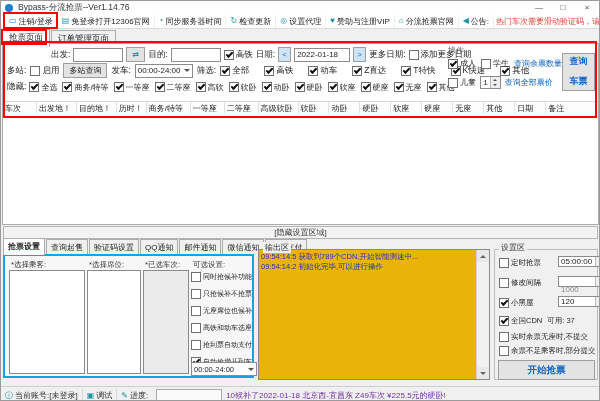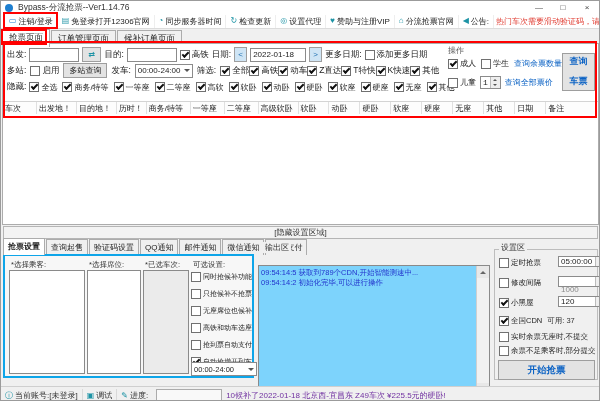--- a/index.html
+++ b/index.html
@@ -18,21 +18,21 @@
   .tb-item .tico{color:#1d93a5;font-size:8px;line-height:8px;}
   .tb-item:first-child .tico{color:#1e7fd0;}
   .announce{color:#e03a2f;font-size:8px;margin-left:2px;overflow:hidden;}
   
   .tabstrip{position:absolute;left:1px;top:28px;width:100%;height:18px;display:flex;align-items:flex-end;}
   .tab{padding:2px 6px;font-size:8.5px;background:#f0f0f0;border:1px solid #acacac;border-bottom:none;margin-right:1px;color:#222;cursor:pointer;}
   .tab:first-child{background:#fff;position:relative;z-index:2;padding-bottom:3px;}
   
   .page{position:absolute;left:1px;top:42px;width:597px;height:182px;background:#fff;border:1px solid #acacac;box-sizing:border-box;}
   .row{position:absolute;left:4px;display:flex;align-items:center;white-space:nowrap;}
-  .row1{top:3px;gap:3px;}
+  .row1{top:3px;gap:3px;margin-left:44px;}
   .row2{top:19px;gap:4px;}
   .row3{top:37px;gap:3px;font-size:8px;}
   .lbl{font-size:8.5px;color:#222;}
   .tbox{border:1px solid #8b8b8b;background:#fff;height:12px;display:inline-flex;align-items:center;padding:0 2px;font-size:8px;}
   .btn{border:1px solid #9e9e9e;background:#e3e3e3;display:inline-flex;align-items:center;justify-content:center;font-size:8px;cursor:pointer;}
   .swap{width:17px;height:13px;color:#1d93a5;font-weight:bold;}
   .navbtn{width:11px;height:13px;background:#cfe5f5;color:#1e6fb0;}
   .chk{display:inline-flex;align-items:center;gap:2px;cursor:pointer;}
   .cb{width:8px;height:8px;border:1px solid #707070;background:#fff;display:inline-block;position:relative;flex:none;}
   .cb[data-checked="true"]::after{content:'';position:absolute;left:1px;top:1px;width:5px;height:2px;border:solid #111;border-width:0 0 2px 2px;transform:rotate(-45deg);}
@@ -72,21 +72,21 @@
   .lp-lbl{position:absolute;top:4px;font-size:7.5px;color:#333;}
   .listbox{position:absolute;top:14px;height:102px;border:1px solid #8a8a8a;background:#fff;}
   .lb-pass{left:4px;width:74px;}
   .lb-seat{left:82px;width:52px;}
   .lb-train{left:138px;width:44px;background:#ebebeb;}
   .opts{position:absolute;left:186px;top:16px;width:62px;display:flex;flex-direction:column;gap:7px;font-size:7px;}
   .opt-combo{position:absolute;left:186px;top:106px;width:60px;}
   
   .out-group{position:absolute;left:257px;top:2px;width:232px;height:138px;}
   .legend{position:absolute;left:5px;top:-1px;font-size:8px;color:#333;background:#f0f0f0;padding:0 2px;z-index:2;}
-  .out-box{position:absolute;left:0;top:22px;width:232px;height:131px;border:1px solid #8a8a8a;background:#7dd3fc;box-sizing:border-box;}
+  .out-box{position:absolute;left:0;top:6px;width:232px;height:131px;border:1px solid #8a8a8a;background:#eab308;box-sizing:border-box;}
   .logs{position:absolute;left:2px;top:2px;right:13px;font-size:7.5px;color:#2233cc;line-height:10px;white-space:nowrap;overflow:hidden;}
   .sbar{position:absolute;right:0;top:0;bottom:0;width:12px;background:#f1f1f1;border-left:1px solid #cfcfcf;}
   .sbar .sarr{position:absolute;left:0;width:12px;height:12px;background:#e8e8e8;display:flex;align-items:center;justify-content:center;}
   .sbar .sarr.top{top:0;}.sbar .sarr.bot{bottom:0;}
   .sbar .sarr::after{content:'';width:0;height:0;border:3px solid transparent;}
   .sbar .sarr.top::after{border-bottom-color:#666;margin-top:-3px;}
   .sbar .sarr.bot::after{border-top-color:#666;margin-bottom:-3px;}
   
   .set-group{position:absolute;left:493px;top:2px;width:104px;height:138px;}
   .set-box{position:absolute;left:0;top:6px;width:104px;height:131px;border:1px solid #bdbdbd;box-sizing:border-box;}
@@ -159,21 +159,20 @@
       </span>
       </span>
     <span class="announce">热门车次需要滑动验证码，请注意操作！</span>
   </div>
 
   <div class="tabstrip">
     <span style="display:flex;align-items:flex-end;">
 
     <span class="tab">抢票页面</span>
         <span class="tab">订单管理页面</span>
-        <span class="tab">候补订单页面</span>
       </span>
   </div>
 
   <div class="page">
 
     <div class="row row1">
       <span class="lbl">出发:</span>
       <span class="tbox" style="width:44px;"></span>
       <span class="btn swap">⇄</span>
       <span class="lbl">目的:</span>
@@ -199,21 +198,21 @@
         <span class="cb" data-checked="false"></span>
         <span class="lbl">启用</span>
       </label>
       <span class="btn" style="width:42px;height:13px;">多站查询</span>
       <span class="lbl">发车:</span>
       <span class="combo" style="width:52px;">
         <span>00:00-24:00</span>
           <span class="dar"></span>
       </span>
       <span class="lbl">筛选:</span>
-      <span style="display:inline-flex;gap:0;">
+      <span style="display:inline-flex;gap:15px;">
 
       <label class="chk">
           <span class="cb" data-checked="true"></span>
           <span class="lbl">全部</span>
         </label>
           <label class="chk">
           <span class="cb" data-checked="true"></span>
           <span class="lbl">高铁</span>
         </label>
           <label class="chk">

